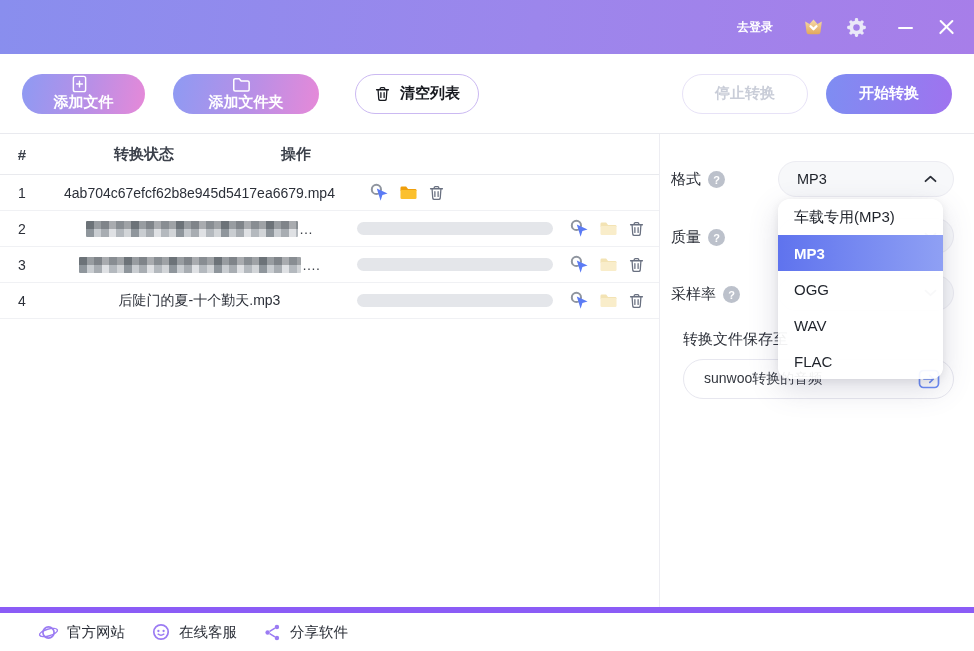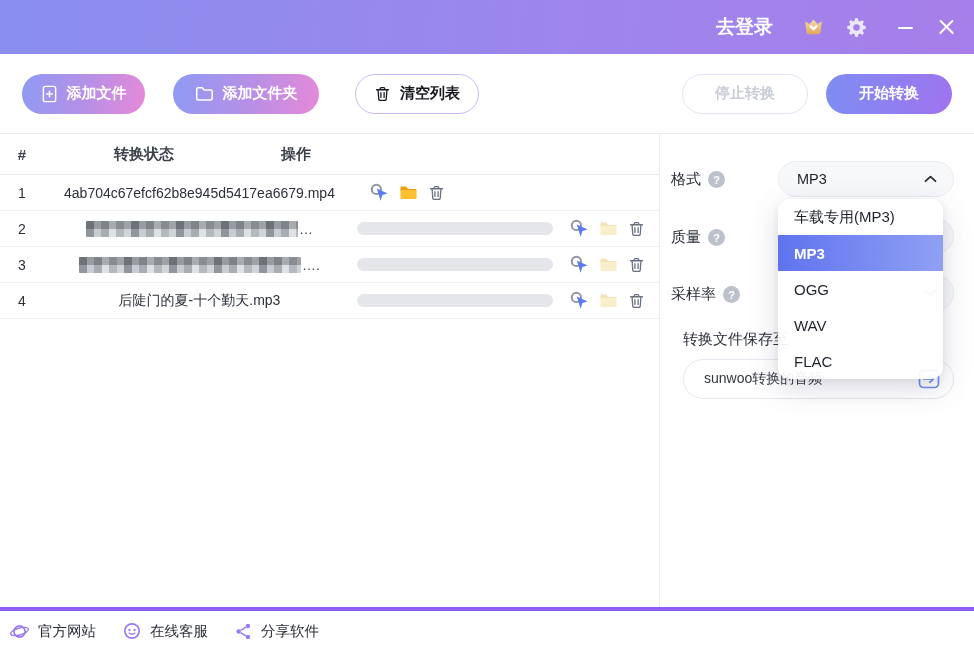--- a/index.html
+++ b/index.html
@@ -5,37 +5,37 @@
   * { margin:0; padding:0; box-sizing:border-box; }
   html,body { width:974px; height:651px; overflow:hidden;
     font-family:"Liberation Sans","DejaVu Sans",sans-serif; background:#fff; }
 
   
   .titlebar { height:54px; display:flex; align-items:center;
     background:linear-gradient(95deg,#898eee 0%,#9c86ec 55%,#a77ee9 100%);
     padding:0 18px 0 22px; }
   .logo { color:#fff; font-size:28px; font-weight:800; letter-spacing:.5px; }
   .tb-right { margin-left:auto; display:flex; align-items:center; }
-  .login-link { color:#fff; font-size:19px; font-weight:700; cursor:pointer; margin-right:28px; }
+  .login-link { color:#fff; font-size:12px; font-weight:700; cursor:pointer; margin-right:28px; }
   .tb-icon { display:flex; align-items:center; justify-content:center; cursor:pointer; }
   .vip { margin-right:19px; }
   .gear { margin-right:30px; }
   .min-btn { width:16px; height:16px; margin-right:24px; position:relative; }
   .min-btn::after { content:""; position:absolute; left:0; top:8px; width:15px; height:2.4px; background:#fff; border-radius:2px; }
   .close-btn { width:18px; height:18px; position:relative; }
   .close-btn::before,.close-btn::after { content:""; position:absolute; left:-1px; top:7.5px; width:19px; height:2.4px; background:#fff; border-radius:2px; }
   .close-btn::before { transform:rotate(45deg); }
   .close-btn::after  { transform:rotate(-45deg); }
 
   
   .toolbar { height:79px; display:flex; align-items:center; padding:0 22px; background:#fff; }
   .btn { height:40px; border-radius:20px; display:flex; align-items:center; justify-content:center;
     font-size:15px; font-weight:700; cursor:pointer; padding:0 22px; white-space:nowrap; }
   .btn svg { margin-right:9px; }
-  .btn-grad-pink { background:linear-gradient(100deg,#8e9af3 0%,#b98fe6 55%,#e689d8 100%); color:#fff; border:none; }
+  .btn-grad-pink { background:linear-gradient(100deg,#8e9af3 0%,#b98fe6 55%,#e689d8 100%); color:#fff; border:none;flex-direction:column; }
   .btn-outline { background:#fff; border:1.5px solid #cbb9f2; color:#17191f; }
   .btn-add-file { width:123px; margin-right:28px; padding:0; }
   .btn-add-folder { width:146px; margin-right:36px; padding:0; }
   .btn-clear { width:124px; padding:0; }
   .tbr { margin-left:auto; display:flex; align-items:center; }
   .btn-stop { width:126px; padding:0; background:#fff; border:1.5px solid #e7e2f7; color:#c9cdd8; margin-right:18px; cursor:default; }
   .btn-start { width:126px; padding:0; background:linear-gradient(95deg,#7e8df2 0%,#9f73ef 100%); color:#fff; border:none; }
 
   .hr { height:1px; background:#e9eaef; }
 
@@ -81,22 +81,22 @@
 
   .menu { position:absolute; left:118px; top:65px; width:165px; z-index:5;
     background:rgba(255,255,255,.93); border-radius:12px; overflow:hidden;
     box-shadow:0 10px 30px rgba(80,80,120,.20), 0 2px 8px rgba(0,0,0,.07); }
   .menu-item { height:36px; display:flex; align-items:center; padding-left:16px;
     font-size:15px; color:#1f232b; cursor:pointer; }
   .menu-item.selected { background:linear-gradient(90deg,#5f73ee 0%,#8fa0f4 100%);
     color:#fff; font-weight:700; }
 
   
-  .footer { height:44px; border-top:4px solid #8b5cf6; display:flex; align-items:center;
-    padding:0 9px; gap:26px; }
+  .footer { height:44px; border-top:6px solid #8b5cf6; display:flex; align-items:center;
+    padding:0 38px; gap:26px; }
   .flink { display:flex; align-items:center; gap:8px; font-size:14.5px; color:#2a2e37; cursor:pointer; }
 </style>
 </head>
 <body>
 
 <div class="titlebar">
   <div class="tb-right">
     <span class="login-link">去登录</span>
     <span class="tb-icon vip">
       <svg width="25" height="25" viewBox="0 0 24 24">

